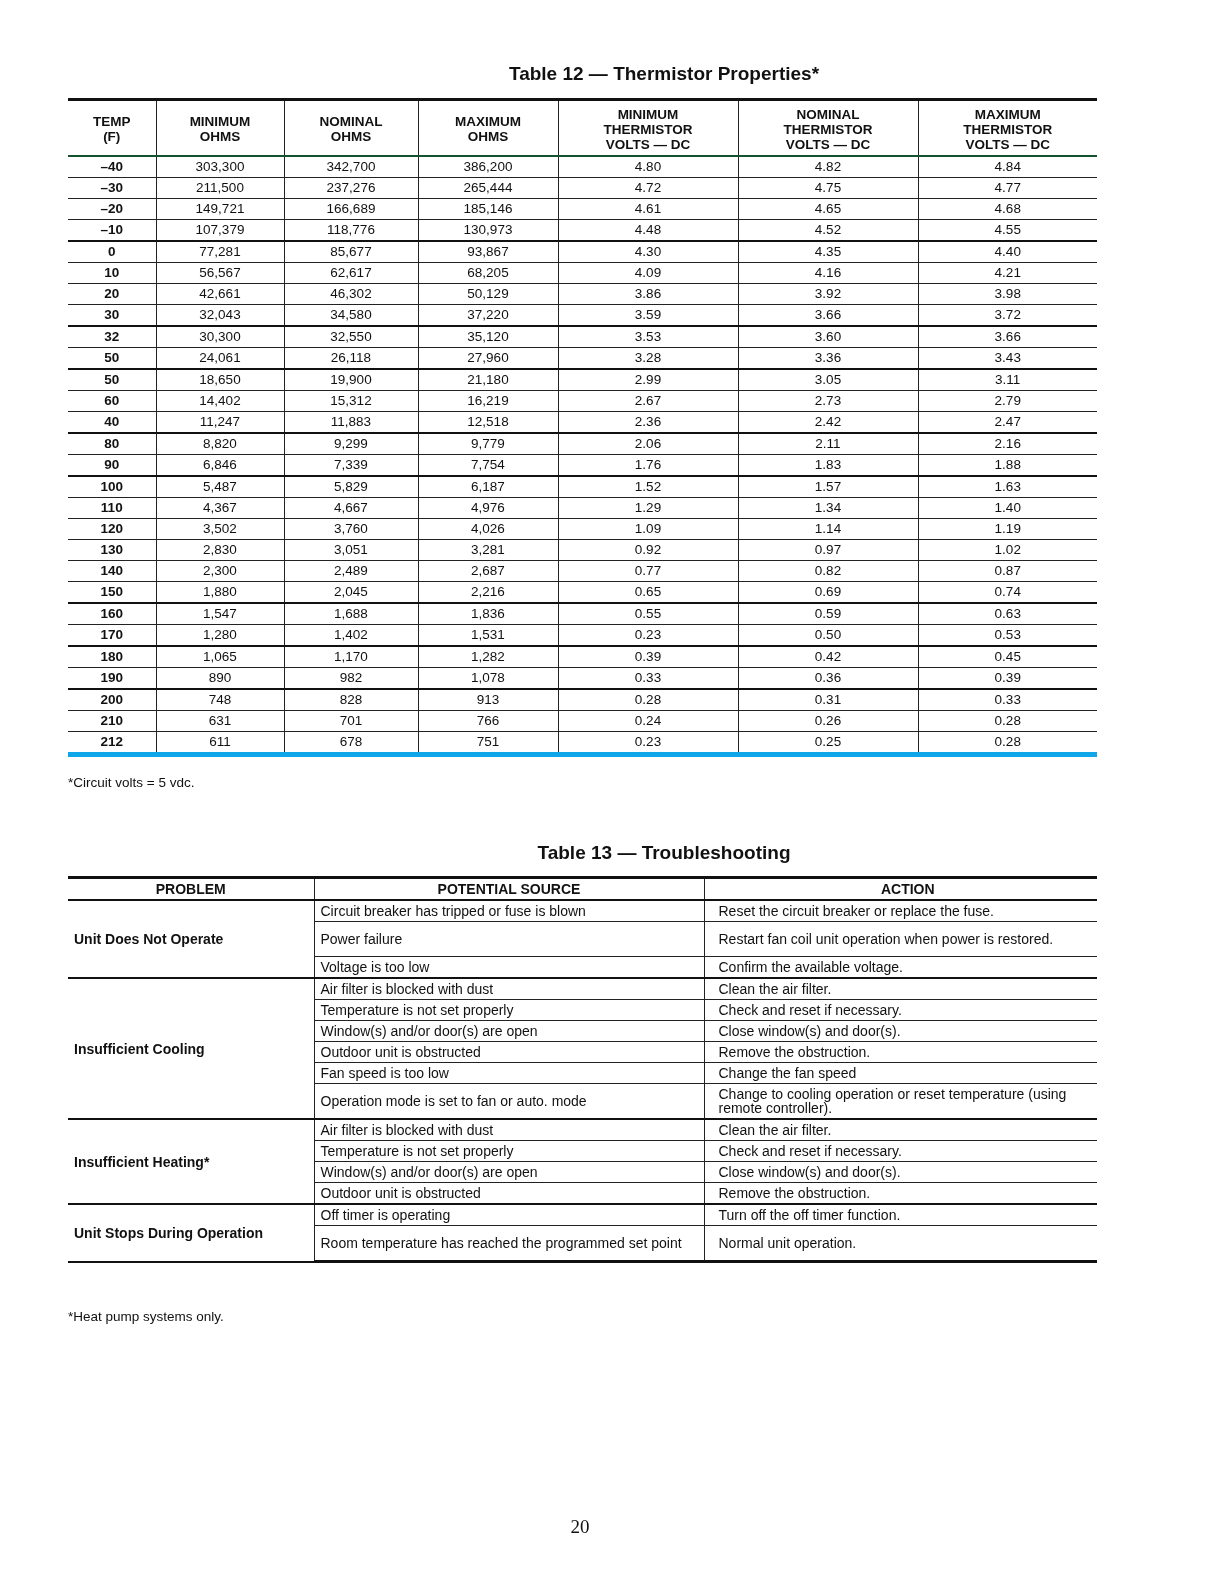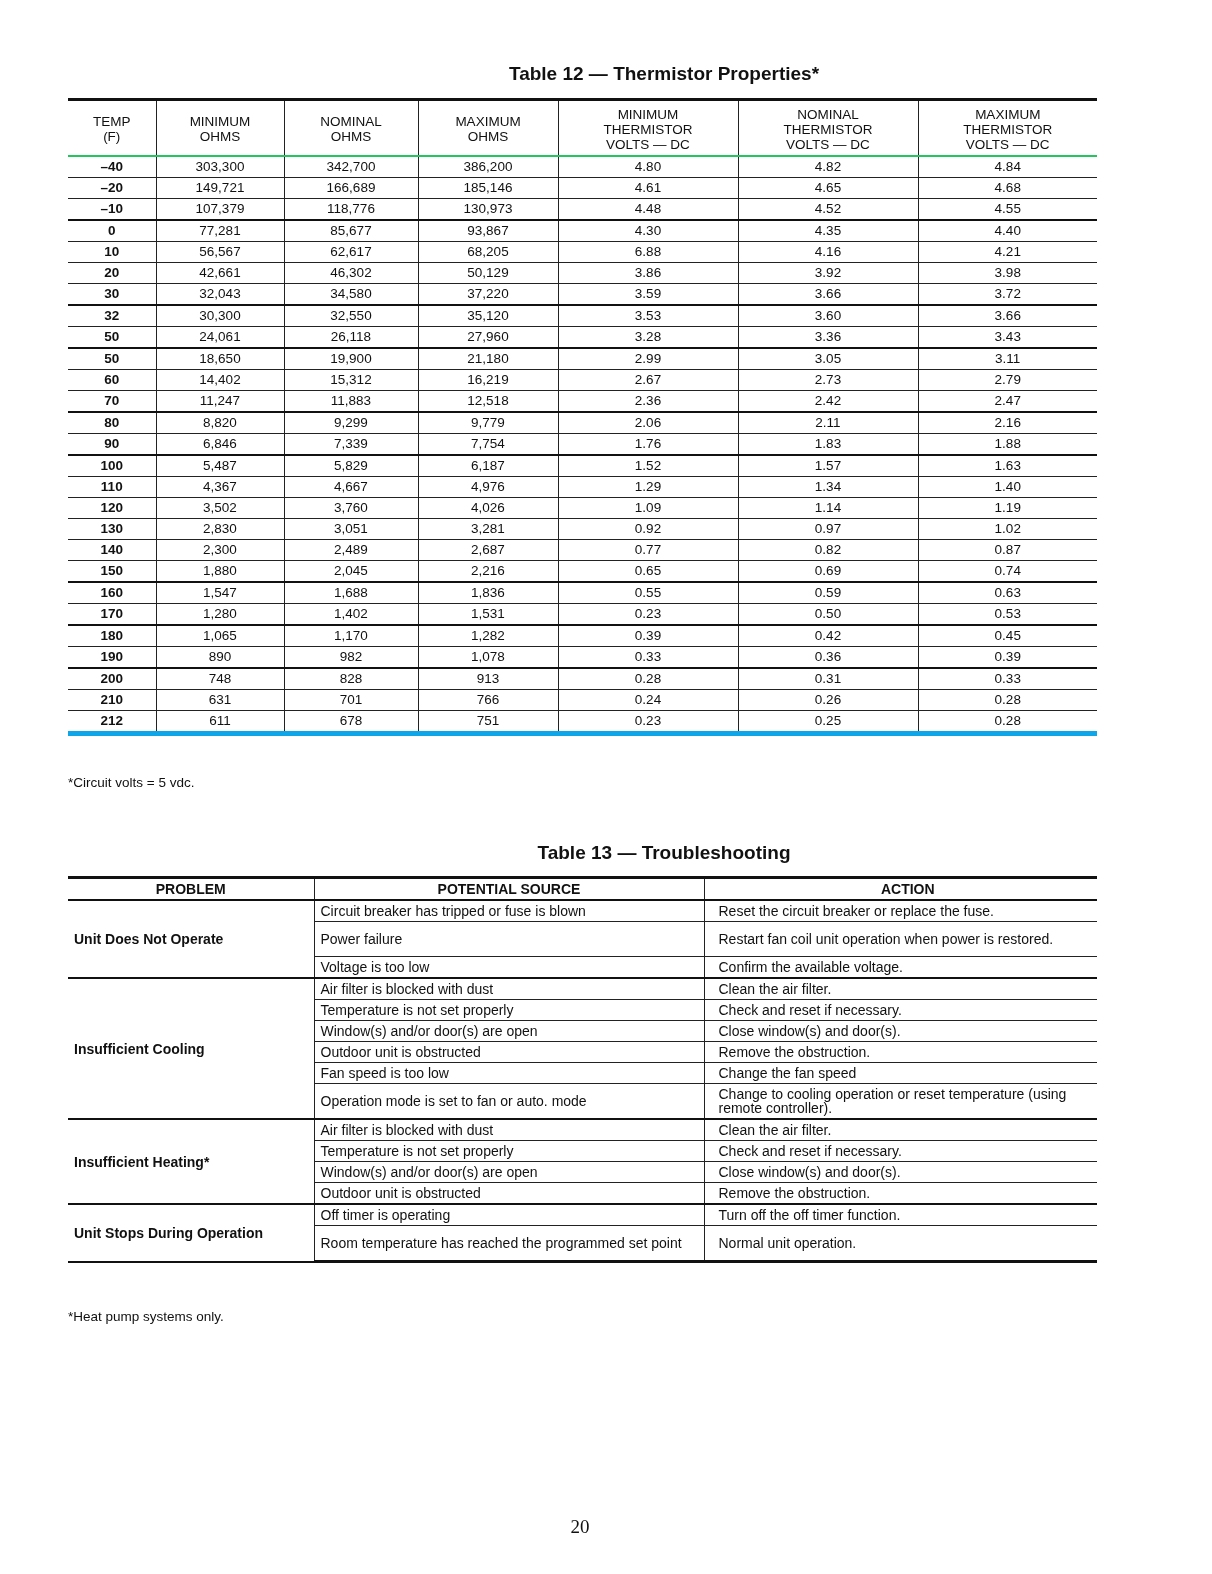--- a/index.html
+++ b/index.html
@@ -5,21 +5,21 @@
   html, body { margin: 0; padding: 0; background: #ffffff; }
   body { width: 1212px; height: 1574px; position: relative; font-family: "Liberation Sans", sans-serif; color: #111; }
   .title { position: absolute; left: 0; width: 1212px; text-align: center; font-weight: bold; font-size: 19px; }
   #t12-title { top: 63px; left: 58px; }
   #t13-title { top: 842px; left: 58px; }
 
   table { border-collapse: collapse; position: absolute; left: 68px; width: 1029px; }
   #t12 { top: 98px; }
   #t13 { top: 876px; }
 
-  #t12 th { font-size: 13.5px; font-weight: normal; text-align: center; line-height: 15px; padding: 2px 2px 0 2px; height: 52px; vertical-align: middle; border-right: 1.5px solid #222; border-top: 3px solid #111; border-bottom: 2px solid #22c55e; }
+  #t12 th { font-size: 13.5px; font-weight: bold; text-align: center; line-height: 15px; padding: 2px 2px 0 2px; height: 52px; vertical-align: middle; border-right: 1.5px solid #222; border-top: 3px solid #111; border-bottom: 2px solid #14532d; }
   #t12 th:last-child, #t12 td:last-child { border-right: none; }
   #t12 td { font-size: 13.5px; text-align: center; height: 20px; padding: 0; line-height: 20px; border-right: 1.5px solid #222; border-bottom: 1.5px solid #222; }
   #t12 td.temp { font-weight: bold; }
   #t12 tr.thick td { border-bottom: 2.5px solid #111; }
   #t12 tr:last-child td { border-bottom: 5px solid #0ea5e9; }
 
   .footnote { position: absolute; left: 68px; font-size: 13.5px; }
   #fn12 { top: 775px; }
   #fn13 { top: 1309px; }
 
@@ -87,20 +87,29 @@
       <tr>
         <td class="temp">–40</td>
         <td>303,300</td>
         <td>342,700</td>
         <td>386,200</td>
         <td>4.80</td>
         <td>4.82</td>
         <td>4.84</td>
       </tr>
       <tr>
+        <td class="temp">–30</td>
+        <td>211,500</td>
+        <td>237,276</td>
+        <td>265,444</td>
+        <td>4.72</td>
+        <td>4.75</td>
+        <td>4.77</td>
+      </tr>
+      <tr>
         <td class="temp">–20</td>
         <td>149,721</td>
         <td>166,689</td>
         <td>185,146</td>
         <td>4.61</td>
         <td>4.65</td>
         <td>4.68</td>
       </tr>
       <tr class="thick">
         <td class="temp">–10</td>
@@ -118,21 +127,21 @@
         <td>93,867</td>
         <td>4.30</td>
         <td>4.35</td>
         <td>4.40</td>
       </tr>
       <tr>
         <td class="temp">10</td>
         <td>56,567</td>
         <td>62,617</td>
         <td>68,205</td>
-        <td>6.88</td>
+        <td>4.09</td>
         <td>4.16</td>
         <td>4.21</td>
       </tr>
       <tr>
         <td class="temp">20</td>
         <td>42,661</td>
         <td>46,302</td>
         <td>50,129</td>
         <td>3.86</td>
         <td>3.92</td>
@@ -177,21 +186,21 @@
       <tr>
         <td class="temp">60</td>
         <td>14,402</td>
         <td>15,312</td>
         <td>16,219</td>
         <td>2.67</td>
         <td>2.73</td>
         <td>2.79</td>
       </tr>
       <tr class="thick">
-        <td class="temp">70</td>
+        <td class="temp">40</td>
         <td>11,247</td>
         <td>11,883</td>
         <td>12,518</td>
         <td>2.36</td>
         <td>2.42</td>
         <td>2.47</td>
       </tr>
       <tr>
         <td class="temp">80</td>
         <td>8,820</td>

